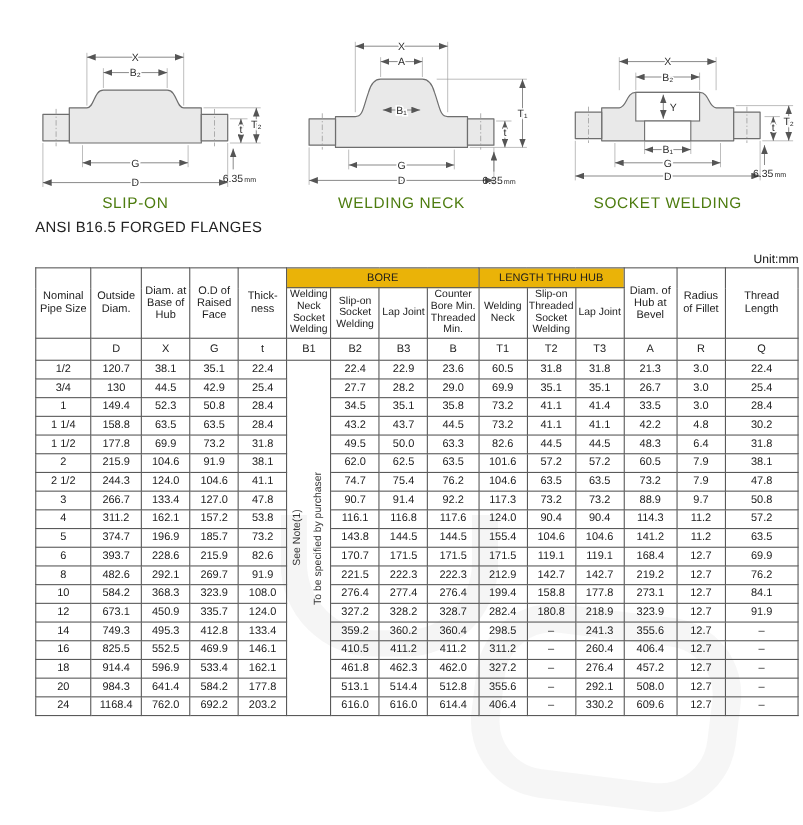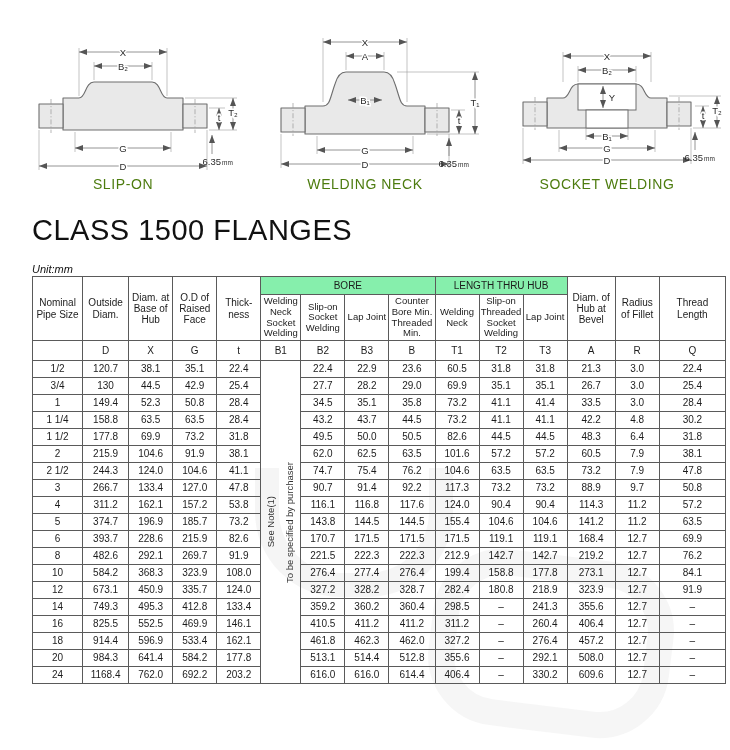--- a/index.html
+++ b/index.html
@@ -13,29 +13,29 @@
   svg .cut{fill:#ffffff;stroke:#6e6e6e;stroke-width:1;}
   svg .dim{stroke:#7a7a7a;stroke-width:.8;fill:none;}
   svg .thin{stroke:#9a9a9a;stroke-width:.6;fill:none;}
   svg .cl{stroke:#9a9a9a;stroke-width:.7;stroke-dasharray:5 2 1.2 2;fill:none;}
   svg text{font-family:"Liberation Sans","DejaVu Sans",sans-serif;font-size:9.5px;fill:#2b2b2b;}
   svg .hl{stroke:#fff;stroke-width:3;paint-order:stroke;text-anchor:middle;}
   svg .unit-sm{font-size:6.5px;}
   
   .title{margin:22px 0 0 32px;font-size:29px;font-weight:400;letter-spacing:.5px;color:#111;}
   .subtitle{margin:7px 0 0 32px;font-size:13.5px;color:#222;letter-spacing:.3px;}
-  .unit{width:694px;margin:16px 0 1px 32px;font-size:11px;color:#111;font-style:italic;}
+  .unit{width:694px;margin:16px 0 1px 32px;text-align:right;font-size:11px;color:#111;}
   
   table{border-collapse:collapse;table-layout:fixed;width:694px;margin:0 0 0 32px;
         position:relative;z-index:1;}
   th,td{border:1px solid #5a5a5a;font-weight:400;text-align:center;vertical-align:middle;
         padding:0;color:#1c1c1c;}
   thead th{font-size:9.5px;line-height:1.12;padding:1px 1px;}
   tr.group-row th{height:15px;font-size:10px;}
-  th.group{background:#86efac;}
+  th.group{background:#eab308;}
   tr.sub-row{height:46px;}
   tr.letter-row th{height:17px;font-size:10px;}
   tbody td{font-size:10px;height:16px;line-height:16px;white-space:nowrap;}
   td.note-cell{vertical-align:middle;}
   .note-wrap{display:flex;justify-content:center;align-items:center;gap:3px;}
   .vert{writing-mode:vertical-rl;transform:rotate(180deg);white-space:nowrap;
         font-size:9.5px;color:#333;}
   
   .wm{position:absolute;z-index:0;opacity:.45;}
   .wm1{left:255px;top:468px;width:150px;height:105px;border:24px solid #e9e9e9;
@@ -176,21 +176,21 @@
         <line class="dim" x1="226" y1="88" x2="226" y2="120" marker-start="url(#arr)" marker-end="url(#arr)"></line>
         <text class="hl" x="226" y="106">T₂</text>
         <line class="dim" x1="204" y1="142" x2="204" y2="124" marker-end="url(#arr)"></line>
         <text x="212" y="153" text-anchor="end">6.35</text>
         <text class="unit-sm" x="213" y="153">mm</text>
       </svg>
       <figcaption>SOCKET WELDING</figcaption>
     </figure>
   </div>
 
-  <h1 class="title">CLASS 1500 FLANGES</h1>
+  <div class="subtitle">ANSI B16.5 FORGED FLANGES</div>
   <div class="unit">Unit:mm</div>
 
   <table>
     <colgroup>
       <col style="width:50px">
         <col style="width:46px">
         <col style="width:44px">
         <col style="width:44px">
       <col style="width:44px">
         <col style="width:40px">
@@ -316,21 +316,21 @@
           <td>30.2</td>
         </tr>
         <tr>
           <td>1 1/2</td>
           <td>177.8</td>
           <td>69.9</td>
           <td>73.2</td>
           <td>31.8</td>
           <td>49.5</td>
           <td>50.0</td>
-          <td>50.5</td>
+          <td>63.3</td>
           <td>82.6</td>
           <td>44.5</td>
           <td>44.5</td>
           <td>48.3</td>
           <td>6.4</td>
           <td>31.8</td>
         </tr>
         <tr>
           <td>2</td>
           <td>215.9</td>

